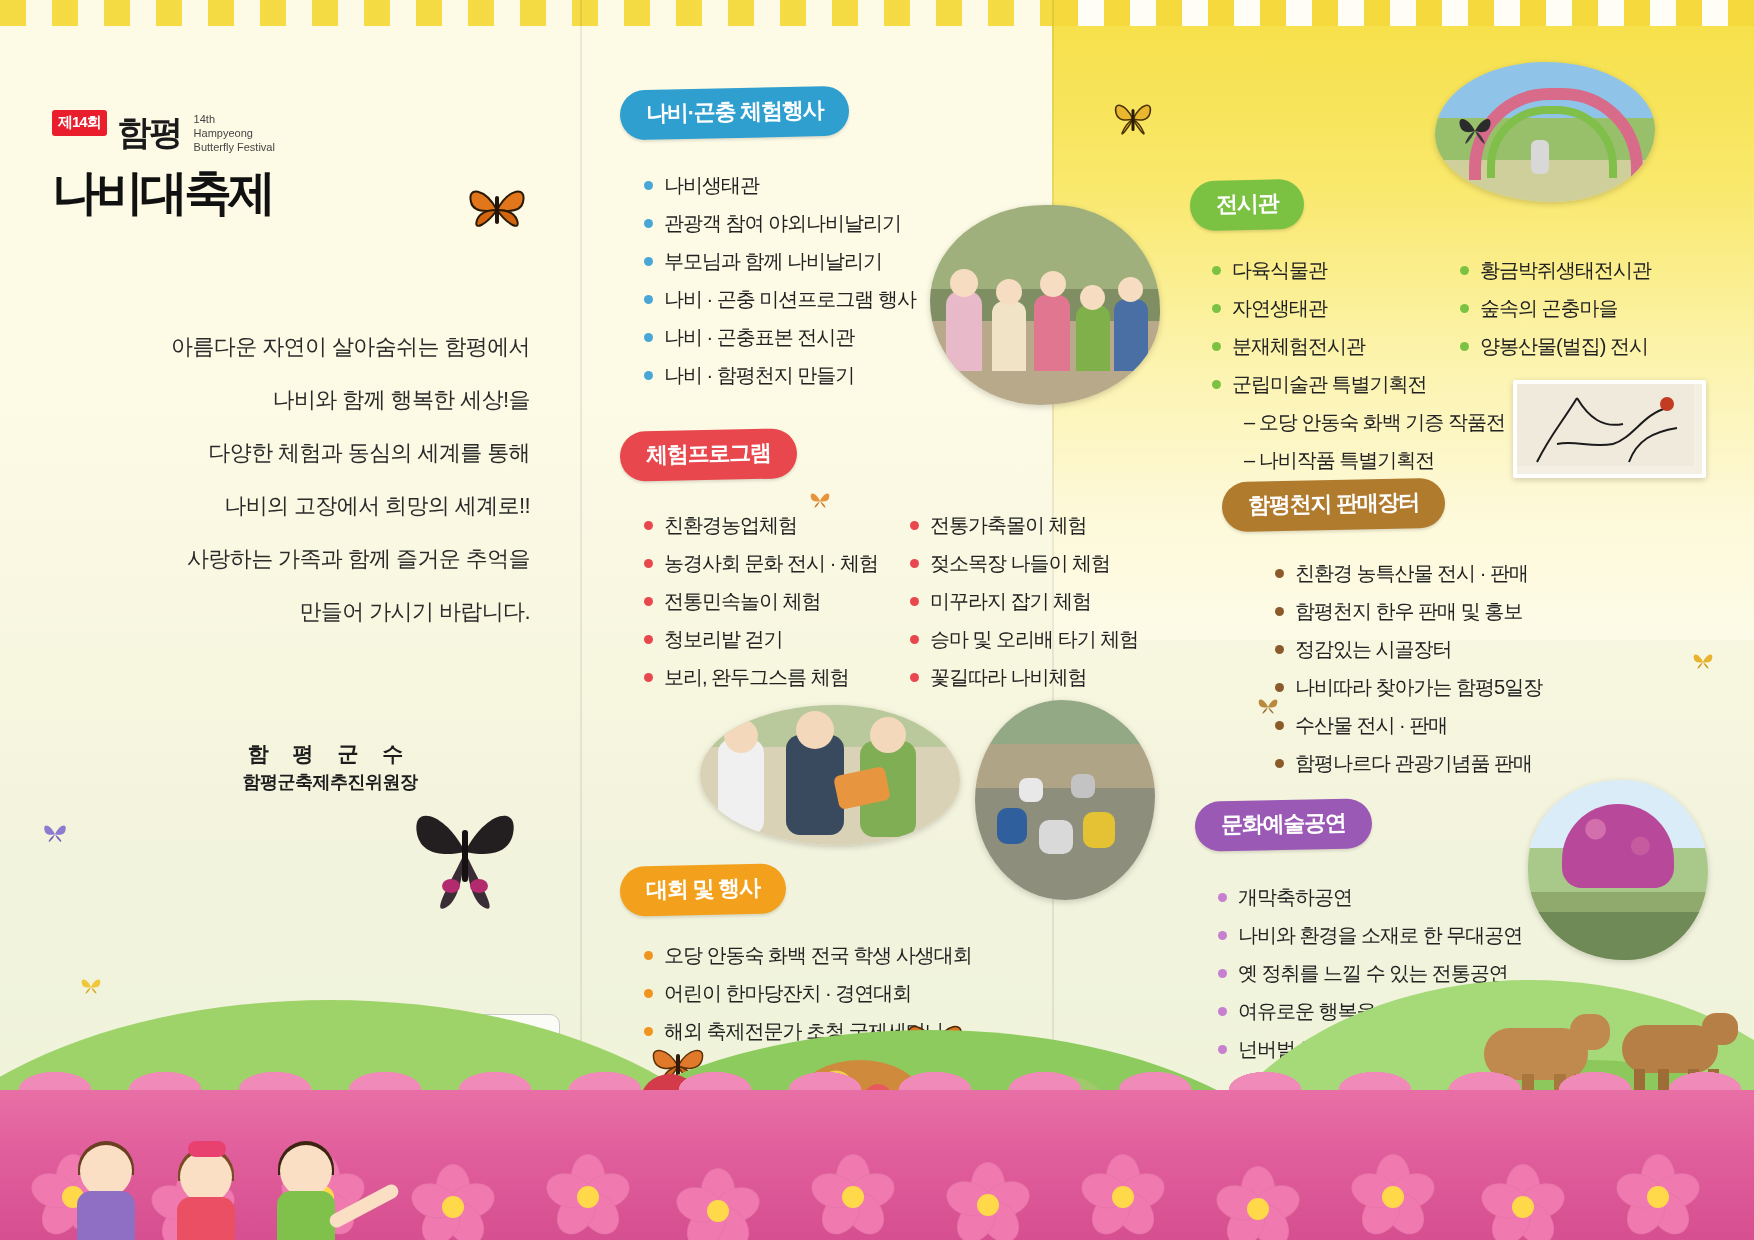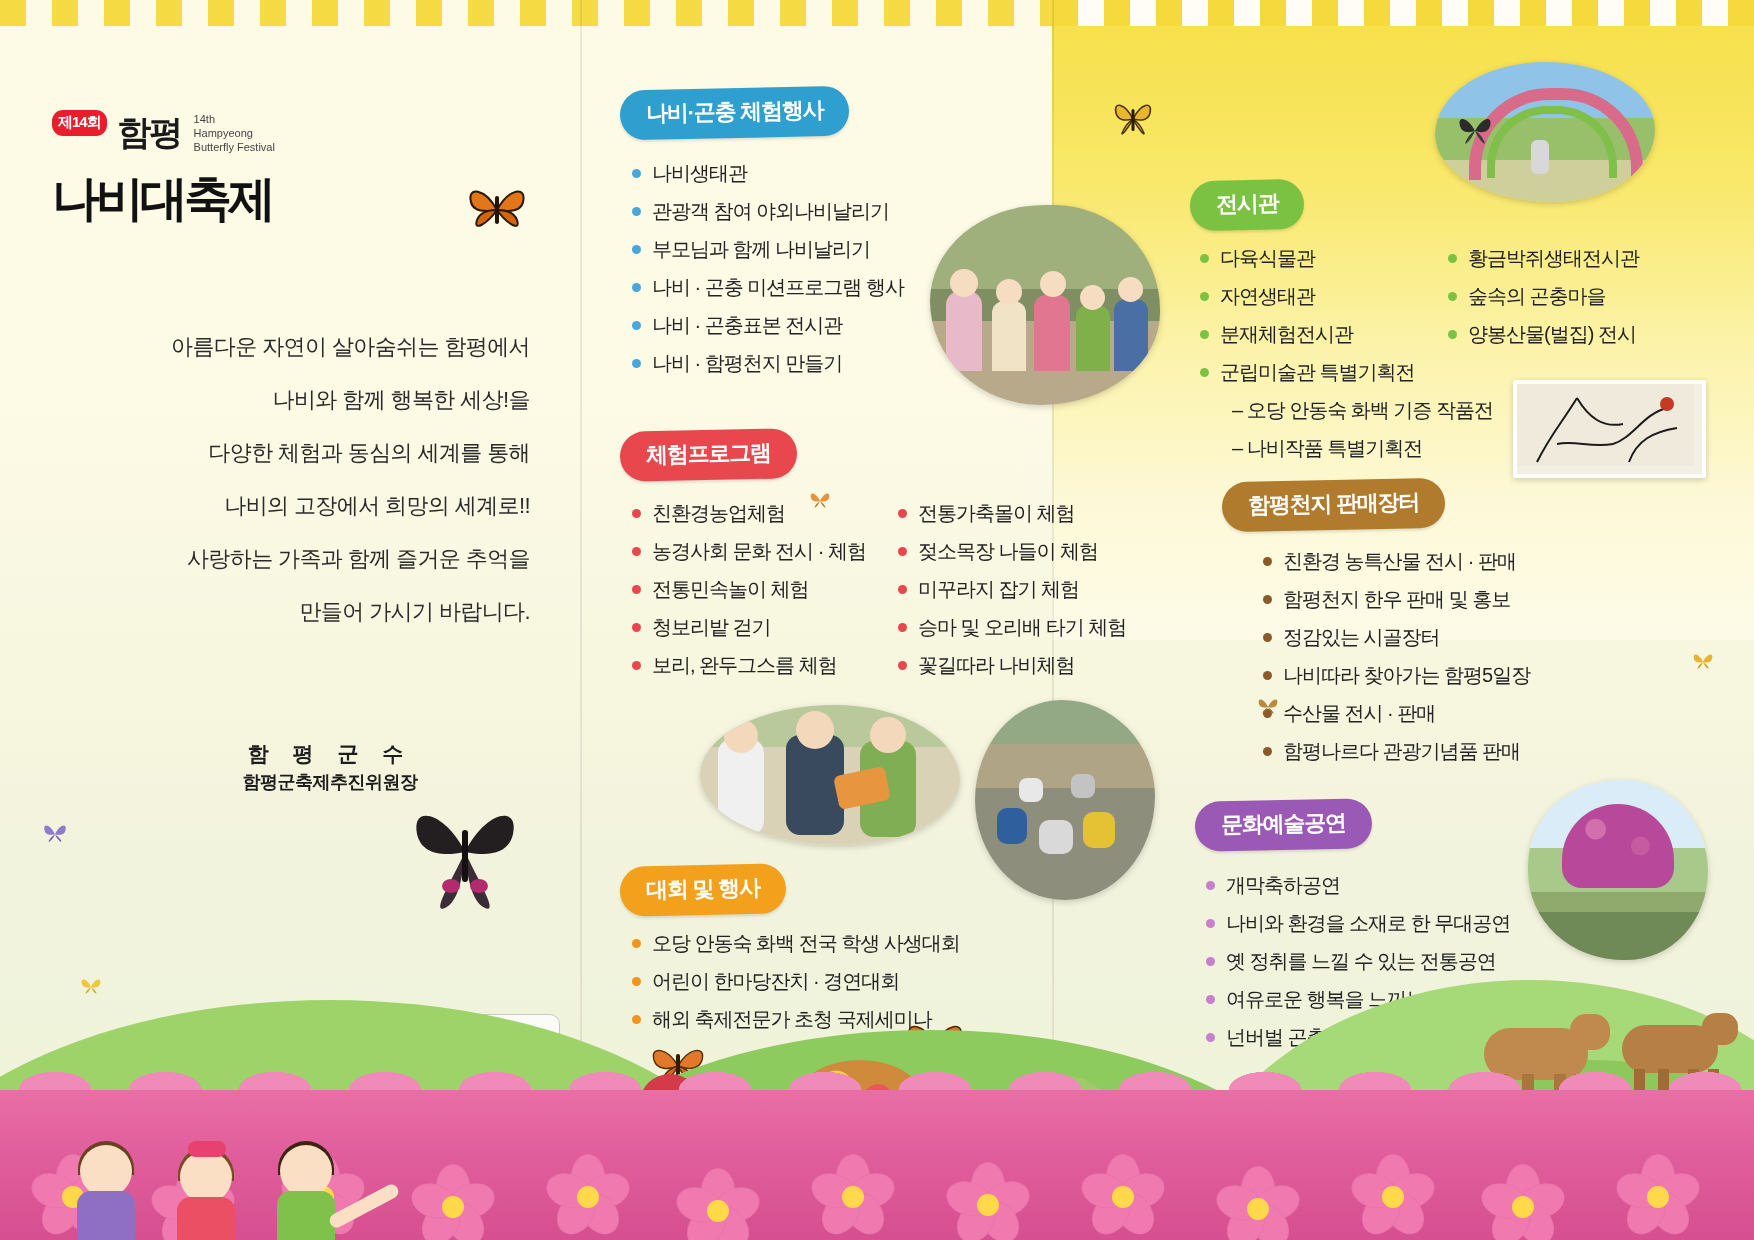--- a/index.html
+++ b/index.html
@@ -69,26 +69,26 @@
   .flower b { position:absolute; left:50%; top:50%; width:22px;height:22px;margin:-11px 0 0 -11px;background:#ffd94a;border-radius:50%; }
 
   .rainbow { position:absolute; right:-60px; bottom:110px; width:420px; height:260px; overflow:hidden; }
   .rainbow span { position:absolute; left:0; bottom:0; width:420px; height:420px; border-radius:50%; border-style:solid; border-width:10px; border-color:transparent; }
   .bush { position:absolute; bottom:110px; border-radius:50% 50% 45% 45%; }
 
   
   .logo-wrap { position:absolute; left:52px; top:110px; width:300px; }
   .logo-badge {
     display:inline-block; background:#ea1d2d; color:#fff; font-weight:bold;
-    font-size:15px; padding:3px 6px 4px; border-radius:11px; letter-spacing:-1px;
+    font-size:15px; padding:3px 6px 4px; border-radius:3px; letter-spacing:-1px;
     vertical-align:top;
   }
   .logo-ko1 { display:inline-block; font-size:34px; font-weight:bold; color:#1a1a1a; letter-spacing:-2px; margin-left:6px; }
   .logo-en { display:inline-block; font-size:11px; color:#444; line-height:1.25; margin-left:8px; vertical-align:top; padding-top:3px;}
-  .logo-ko2 { font-size:48px; font-weight:bold; color:#111; letter-spacing:-4px; margin-top:11px; }
+  .logo-ko2 { font-size:48px; font-weight:bold; color:#111; letter-spacing:-4px; margin-top:5px; }
 
   .intro {
     position:absolute; left:60px; top:320px; width:470px;
     text-align:right; color:#2a2a2a; font-size:22px; line-height:53px; letter-spacing:-.6px;
   }
   .signature {
     position:absolute; left:180px; top:740px; width:300px; text-align:center;
   }
   .sig1 { font-size:21px; font-weight:bold; letter-spacing:9px; color:#1d1d1d; }
   .sig2 { font-size:18px; font-weight:bold; color:#1d1d1d; letter-spacing:-.5px; margin-top:2px;}
@@ -107,21 +107,21 @@
   .thisyear .t1 { font-size:13px; color:#444; letter-spacing:-.5px; }
   .thisyear .t2 { font-size:23px; font-weight:bold; color:#d6287c; letter-spacing:-1.5px; margin-top:3px;}
 
   
   .pill {
     display:inline-block; color:#fff; font-size:22px; font-weight:bold;
     padding:9px 26px 11px; border-radius:26px; letter-spacing:-1.2px;
     box-shadow:0 2px 3px rgba(0,0,0,.12);
     transform:rotate(-1.2deg);
   }
-  ul.bul { list-style:none; margin:4px; padding:0; }
+  ul.bul { list-style:none; margin:16px; padding:0; }
   ul.bul li {
     position:relative; padding-left:24px; font-size:20px; color:#222;
     line-height:38px; letter-spacing:-1px; white-space:nowrap;
   }
   ul.bul li::before {
     content:""; position:absolute; left:4px; top:15px; width:9px; height:9px; border-radius:50%;
     background:var(--dot,#49a6d8);
   }
   ul.bul li.sub::before { display:none; }
   ul.bul li.sub { padding-left:36px; }

